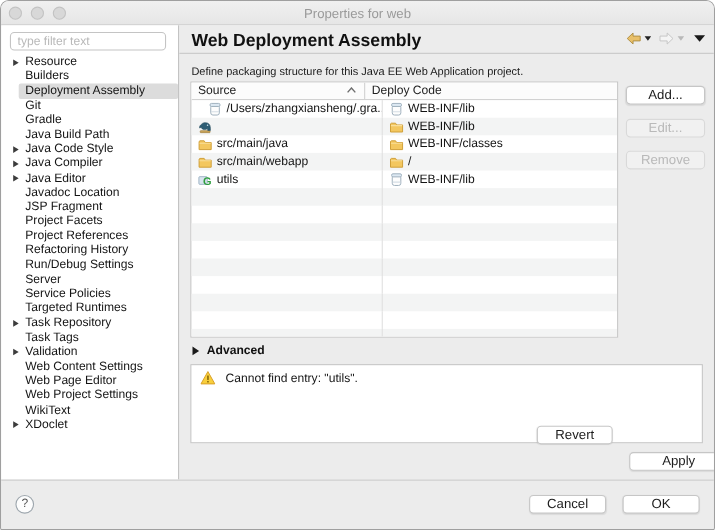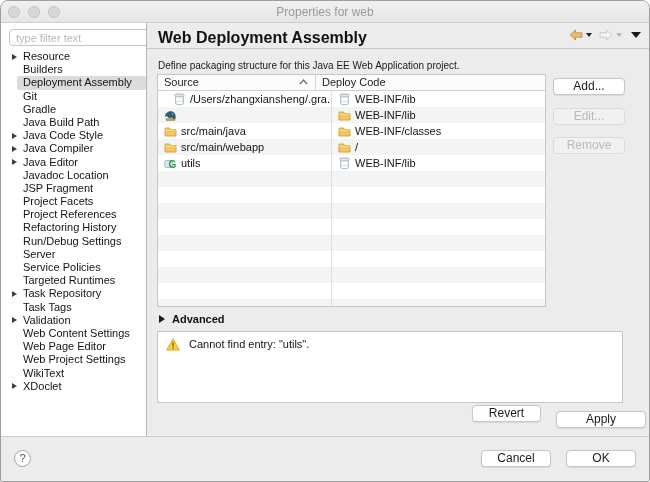--- a/index.html
+++ b/index.html
@@ -24,21 +24,21 @@
     background:#d8d8d8; border:1px solid #c3c3c3;
   }
   .win-title {
     position:absolute; left:0; right:0; top:0; height:22px;
     text-align:center; line-height:22px; font-size:12px; color:#9a9a9a;
   }
 
   
   .middle { position:absolute; left:0; top:22px; right:0; bottom:45px; display:flex; }
   .sidebar {
-    width:146px; background:#ffffff; border-right:1px solid #b5b5b5;
+    width:162px; background:#ffffff; border-right:1px solid #b5b5b5;
     position:relative; overflow:hidden;
   }
   .main { flex:1; position:relative; background:#ececec; }
 
   
   .filter-input {
     position:absolute; left:8px; top:6px; width:142px; height:17px;
     border:1px solid #c4c4c4; border-radius:4px; background:#fff;
     font-family:"Liberation Sans",sans-serif; font-size:11px; padding:0 6px; color:#333;
     outline:none;
@@ -117,21 +117,21 @@
   
   .warning-box {
     position:absolute; left:10px; top:308px; width:466px; height:72px;
     background:#fff; border:1px solid #c6c6c6;
   }
   .warning-row { display:flex; align-items:center; padding:5px 0 0 8px; }
   .warning-row .wicon { width:14px; height:13px; margin-right:9px; }
   .warning-text { font-size:11px; color:#141414; }
 
   
-  #btn-revert { position:absolute; top:382px; left:325px; width:69px; }
+  #btn-revert { position:absolute; top:364px; left:325px; width:69px; }
   #btn-apply  { position:absolute; top:388px; left:409px; width:90px; }
 
   
   .footer {
     position:absolute; left:0; right:0; bottom:0; height:45px;
     background:#ececec; border-top:1px solid #cdcdcd;
   }
   .help-btn {
     position:absolute; left:13px; top:13px; width:17px; height:17px;
     border-radius:50%; border:1px solid #9da6ad; background:#fdfdfd;

